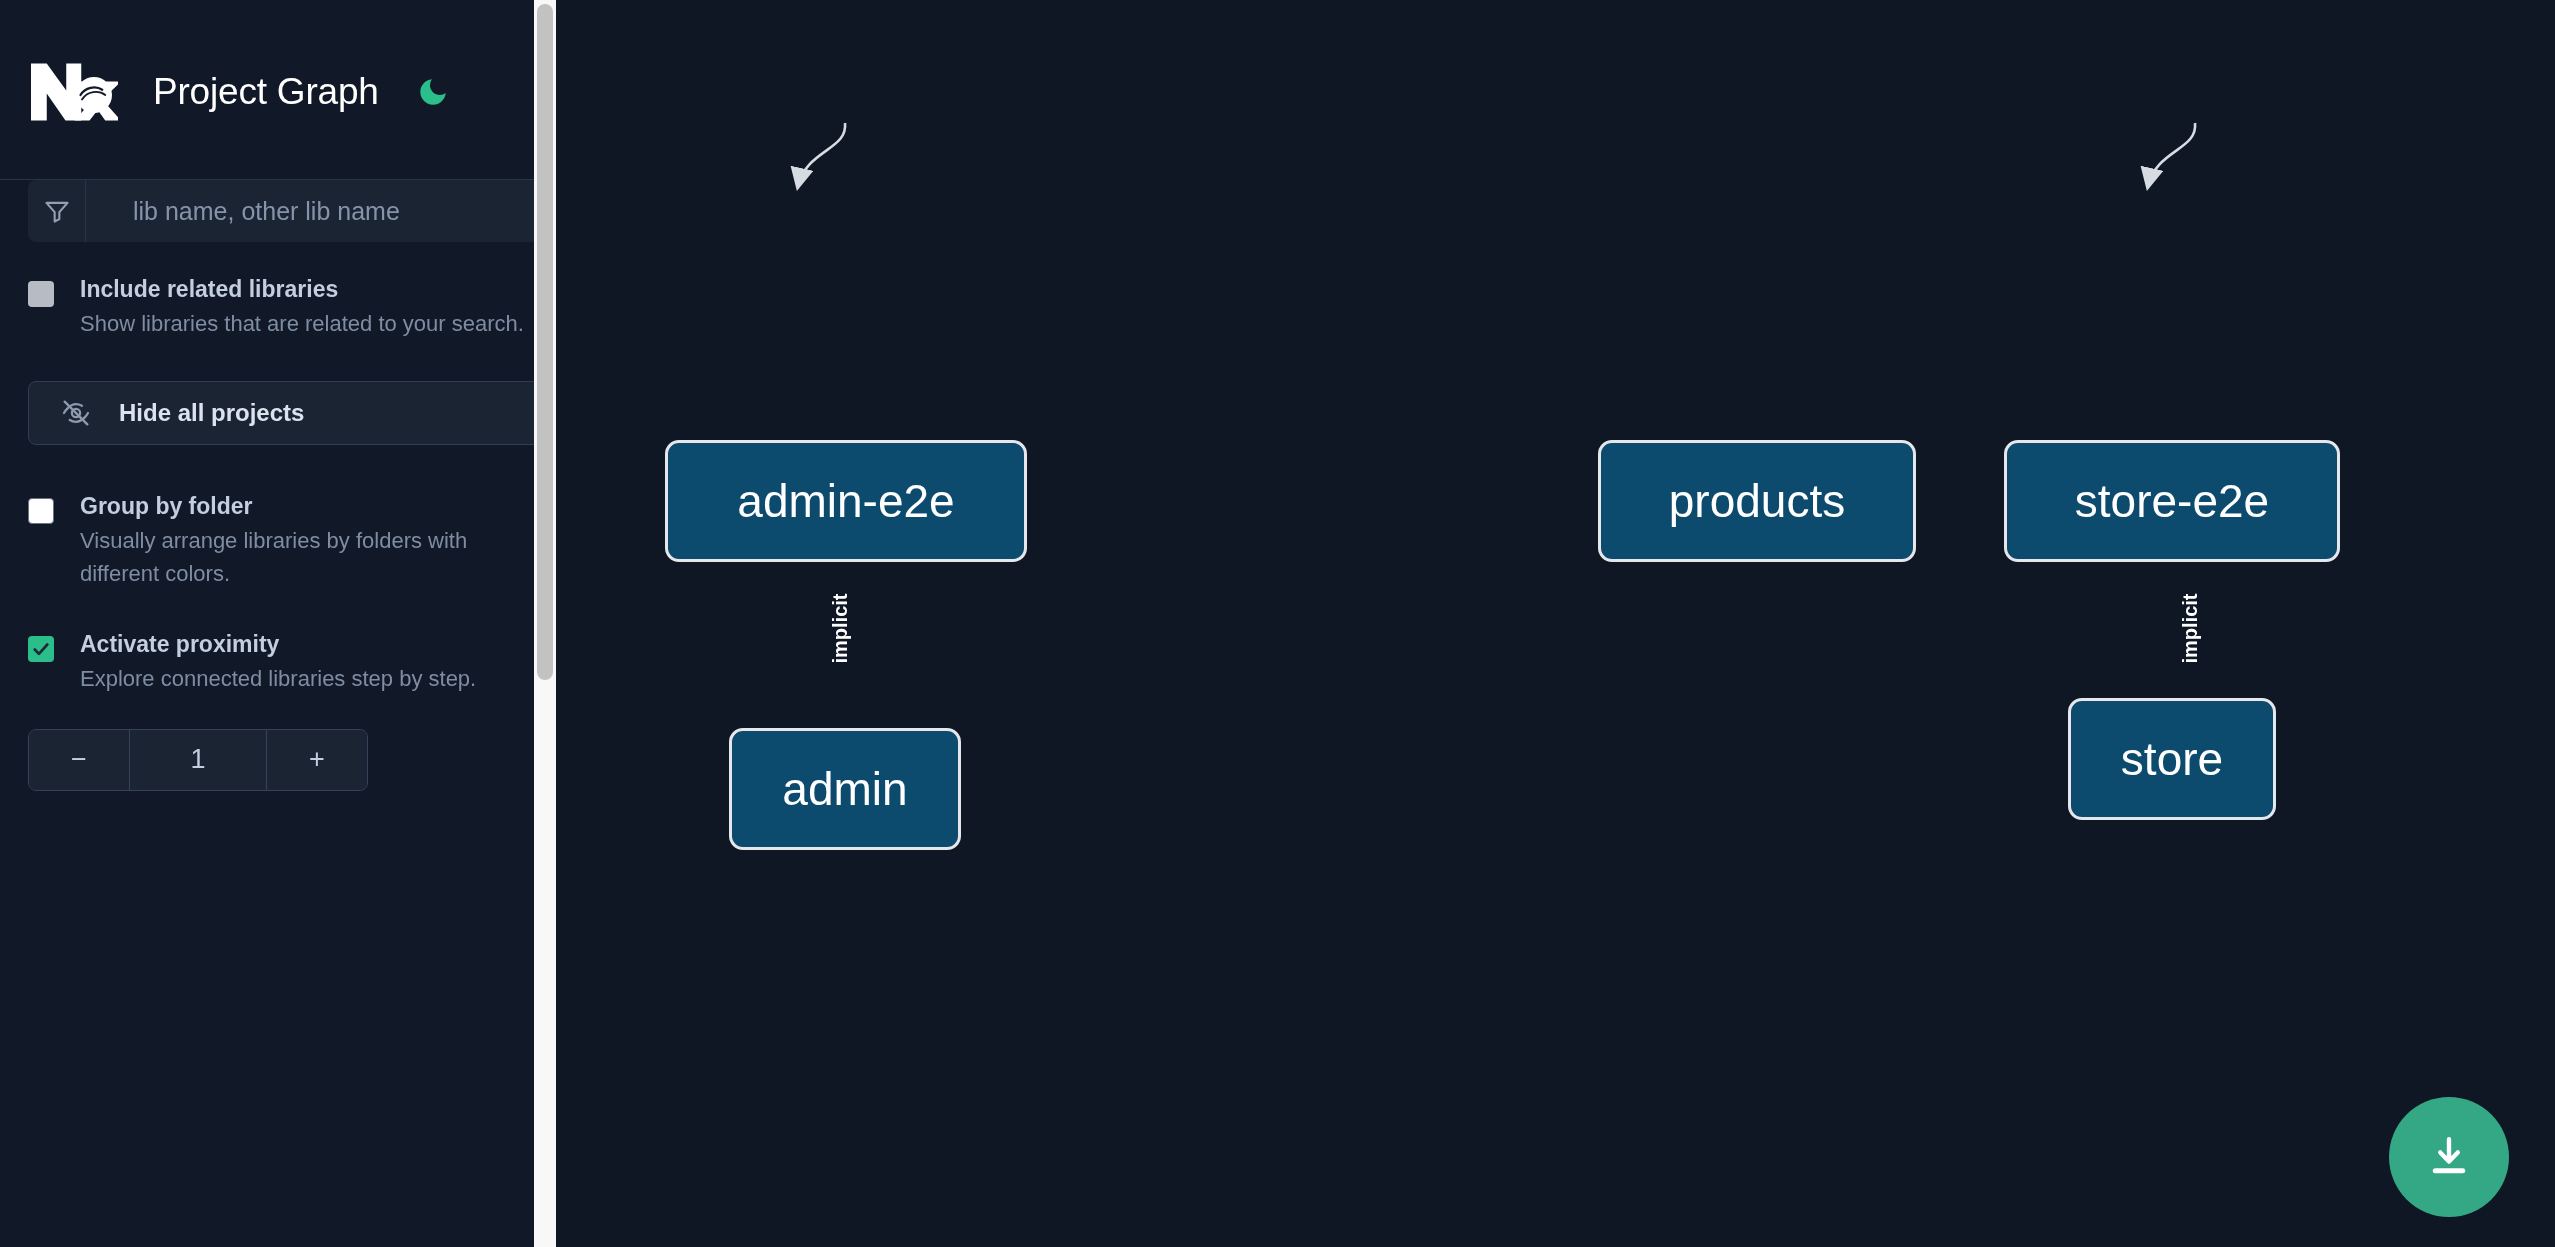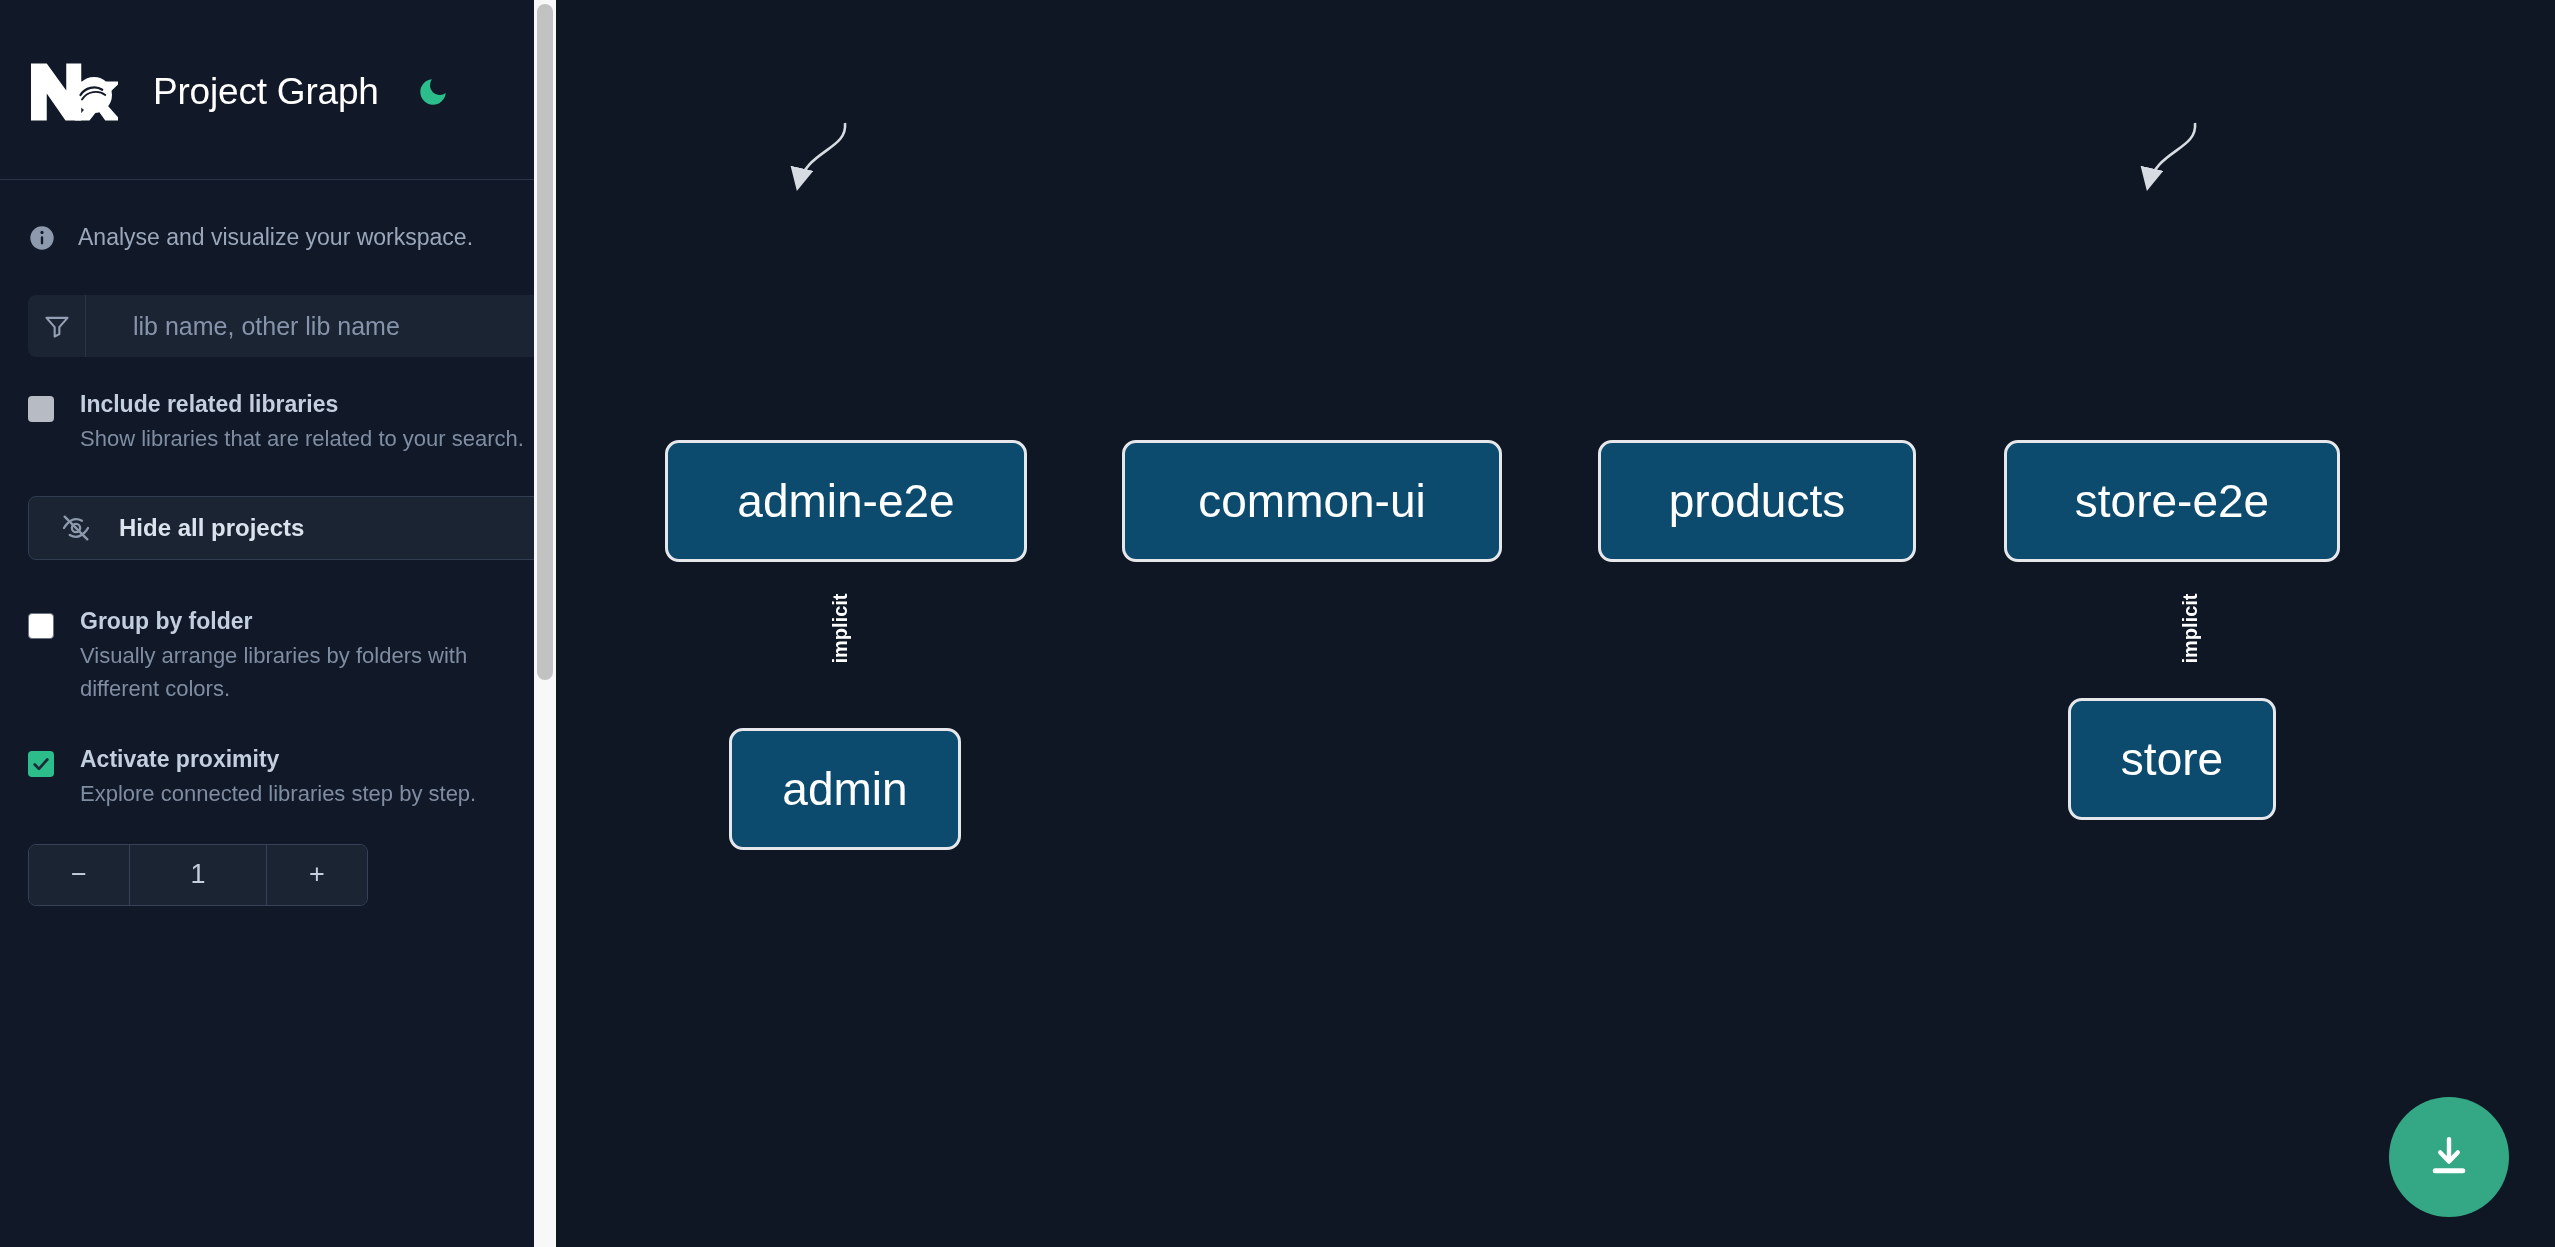--- a/index.html
+++ b/index.html
@@ -296,30 +296,20 @@
           </svg>
         </span>
         <span class="app-title">Project Graph</span>
         <span class="theme-toggle">
           <svg width="34" height="34" viewBox="0 0 24 24" xmlns="http://www.w3.org/2000/svg">
             <path d="M21 12.79A9 9 0 1 1 11.21 3 7 7 0 0 0 21 12.79z" fill="#2bbd8a"></path>
           </svg>
         </span>
       </div>
 
-      <div class="info-row">
-        <span>
-          <svg class="info-icon" viewBox="0 0 24 24" xmlns="http://www.w3.org/2000/svg">
-            <circle cx="12" cy="12" r="10" fill="#8d99ac"></circle>
-            <rect x="11" y="10.5" width="2" height="7" rx="1" fill="#111827"></rect>
-            <circle cx="12" cy="7.2" r="1.35" fill="#111827"></circle>
-          </svg>
-        </span>
-        <span class="info-text">Analyse and visualize your workspace.</span>
-      </div>
 
       <div class="search-wrap">
         <span class="search-icon-box">
           <svg width="28" height="28" viewBox="0 0 24 24" xmlns="http://www.w3.org/2000/svg">
             <path d="M3 5h18l-7 8v6l-4 2v-8z" fill="none" stroke="#93a0b4" stroke-width="1.8" stroke-linejoin="round"></path>
           </svg>
         </span>
         <input class="search-input" type="text" placeholder="lib name, other lib name" style="">
       </div>
 
@@ -389,21 +379,20 @@
         </marker>
       </defs>
 
       <path d="M 289 123 C 292 150, 250 150, 242 186" stroke="#d7dbe2" stroke-width="2.6" fill="none" marker-end="url(#arrow)"></path>
 
       <path d="M 1639 123 C 1642 150, 1600 150, 1592 186" stroke="#d7dbe2" stroke-width="2.6" fill="none" marker-end="url(#arrow)"></path>
     </svg>
 
     <div class="graph-layer">
       <div class="node" style="left:109px;  top:440px; width:362px; height:122px;">admin-e2e</div>
-      <div class="node" style="left:566px;  top:440px; width:380px; height:122px;">common-ui</div>
       <div class="node" style="left:1042px; top:440px; width:318px; height:122px;">products</div>
       <div class="node" style="left:1448px; top:440px; width:336px; height:122px;">store-e2e</div>
       <div class="node" style="left:173px;  top:728px; width:232px; height:122px;">admin</div>
       <div class="node" style="left:1512px; top:698px; width:208px; height:122px;">store</div>
 
       <div class="edge-label" style="left:244px; top:617px; width:80px; text-align:center;">implicit</div>
       <div class="edge-label" style="left:1594px; top:617px; width:80px; text-align:center;">implicit</div>
     </div>
 
     <button class="fab">

